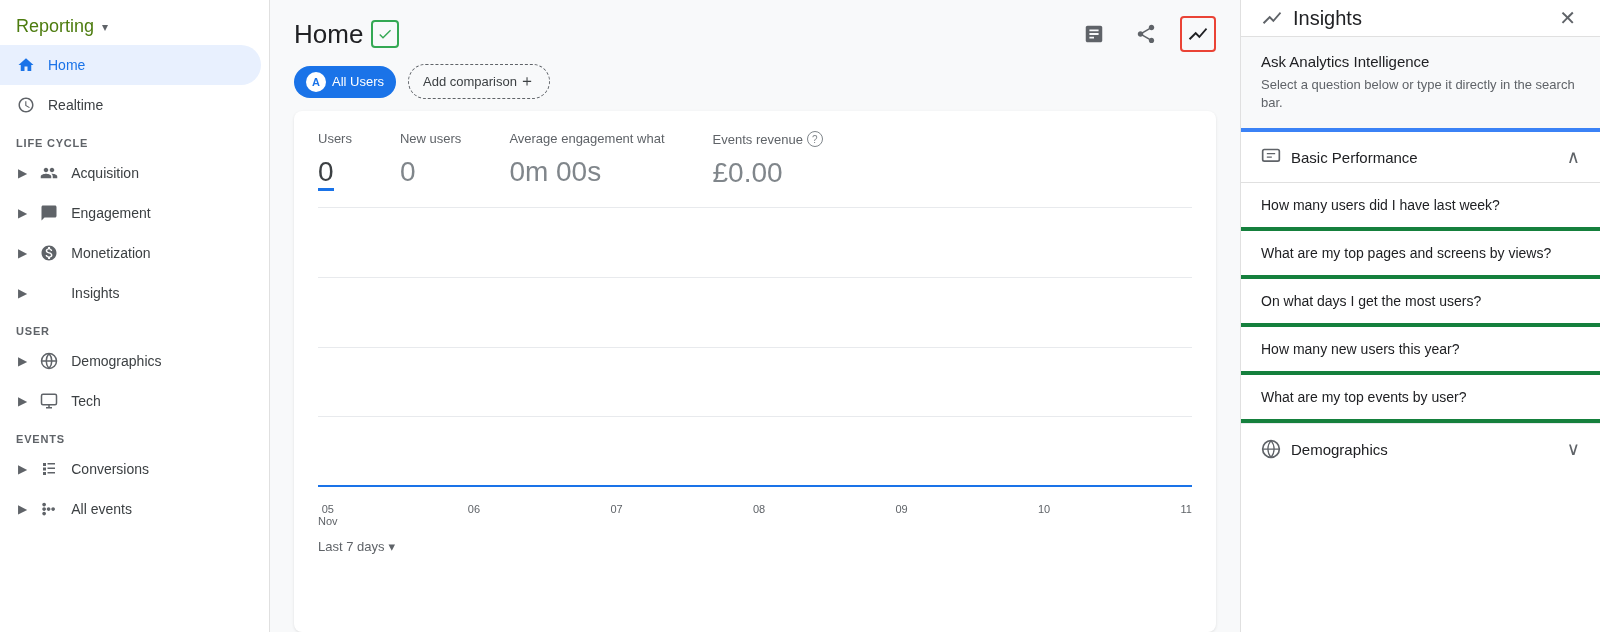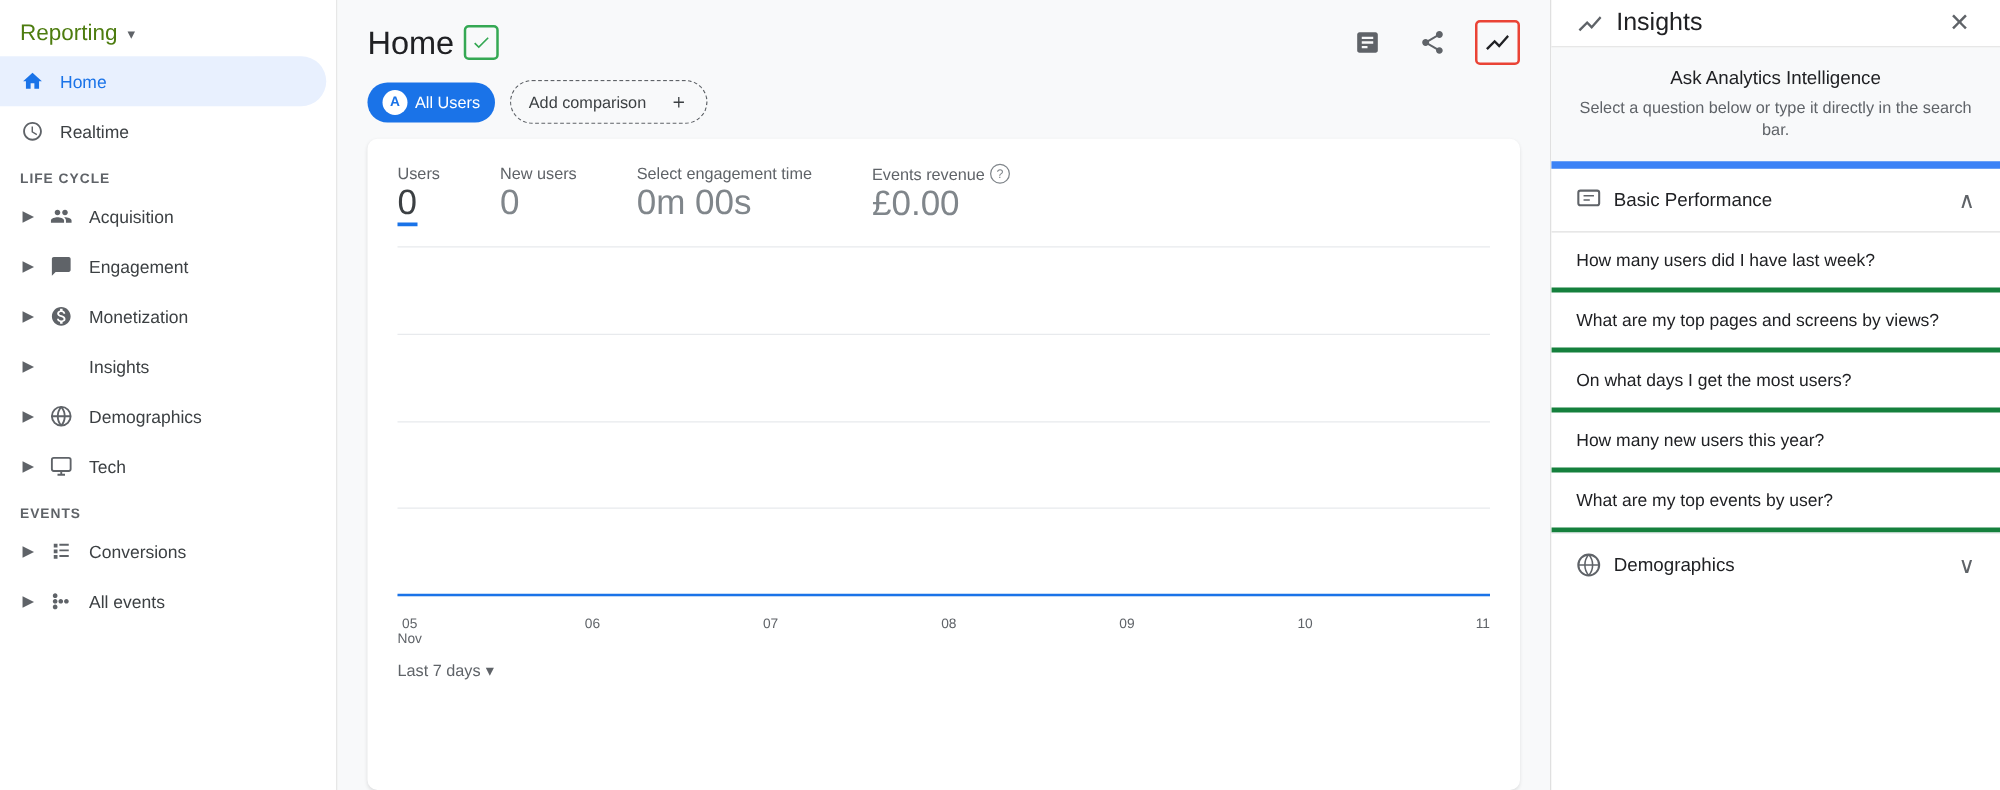--- a/index.html
+++ b/index.html
@@ -153,21 +153,21 @@
       display: flex;
       align-items: center;
       justify-content: center;
       color: #1a73e8;
       font-size: 11px;
       font-weight: 700;
     }
     .add-comparison-btn {
       display: flex;
       align-items: center;
-      gap: 18px;
+      gap: 2px;
       border: 1px dashed #5f6368;
       border-radius: 20px;
       padding: 6px 14px;
       font-size: 13px;
       color: #3c4043;
       background: transparent;
       cursor: pointer;
     }
 
     
@@ -182,21 +182,21 @@
     }
     .metrics-row {
       display: flex;
       gap: 48px;
       margin-bottom: 16px;
     }
     .metric-item {}
     .metric-label {
       font-size: 13px;
       color: #5f6368;
-      margin-bottom: 0;
+      margin-bottom: 10px;
       display: flex;
       align-items: center;
       gap: 4px;
     }
     .metric-value {
       font-size: 28px;
       color: #3c4043;
       font-weight: 400;
     }
     .metric-value.blue-underline {
@@ -293,22 +293,22 @@
       background: transparent;
       cursor: pointer;
       color: #5f6368;
       font-size: 20px;
       padding: 4px;
       border-radius: 50%;
     }
     .ask-ai-section {
       padding: 16px 20px;
       background: #f8f9fa;
-      text-align: center;
-      border-bottom: 6px solid #3b82f6;
+      text-align: left;
+      border-bottom: 4px solid #3b82f6;
     }
     .ask-ai-title {
       font-size: 15px;
       font-weight: 500;
       color: #202124;
       margin-bottom: 6px;
     }
     .ask-ai-subtitle {
       font-size: 13px;
       color: #5f6368;
@@ -424,20 +424,21 @@
     <div class="nav-item-expandable">
       <span class="expand-icon">▶</span>
       <span class="nav-item-icon">
         <svg width="18" height="18" viewBox="0 0 24 24" fill="#5f6368">
             <path d="M7 20l4-16m2 16l4-16M6 9h14M4 15h14"></path>
           </svg>
       </span>
       <span>Insights</span>
     </div>
 
+    <div class="nav-section-label">User</div>
 
     <div class="nav-item-expandable">
       <span class="expand-icon">▶</span>
       <span class="nav-item-icon">
         <svg width="18" height="18" viewBox="0 0 24 24" fill="#5f6368">
             <circle cx="12" cy="12" r="10" stroke="#5f6368" stroke-width="2" fill="none"></circle>
             <path d="M2 12h20M12 2a15.3 15.3 0 010 20M12 2a15.3 15.3 0 000 20" stroke="#5f6368" stroke-width="2" fill="none"></path>
           </svg>
       </span>
       <span>Demographics</span>
@@ -524,21 +525,21 @@
     <div class="metrics-row">
       <div class="metric-item">
         <div class="metric-label">Users</div>
         <div class="metric-value blue-underline">0</div>
       </div>
       <div class="metric-item">
         <div class="metric-label">New users</div>
         <div class="metric-value" style="color:#80868b;">0</div>
       </div>
       <div class="metric-item">
-        <div class="metric-label">Select engagement time</div>
+        <div class="metric-label">Average engagement what</div>
         <div class="metric-value" style="color:#80868b;">0m 00s</div>
       </div>
       <div class="metric-item">
         <div class="metric-label">
           <span>Events revenue</span>
           <span style="display:inline-flex;align-items:center;justify-content:center;width:16px;height:16px;border:1.5px solid #80868b;border-radius:50%;font-size:10px;color:#80868b;cursor:pointer;">?</span>
         </div>
         <div class="metric-value" style="color:#80868b;">£0.00</div>
       </div>
     </div>

